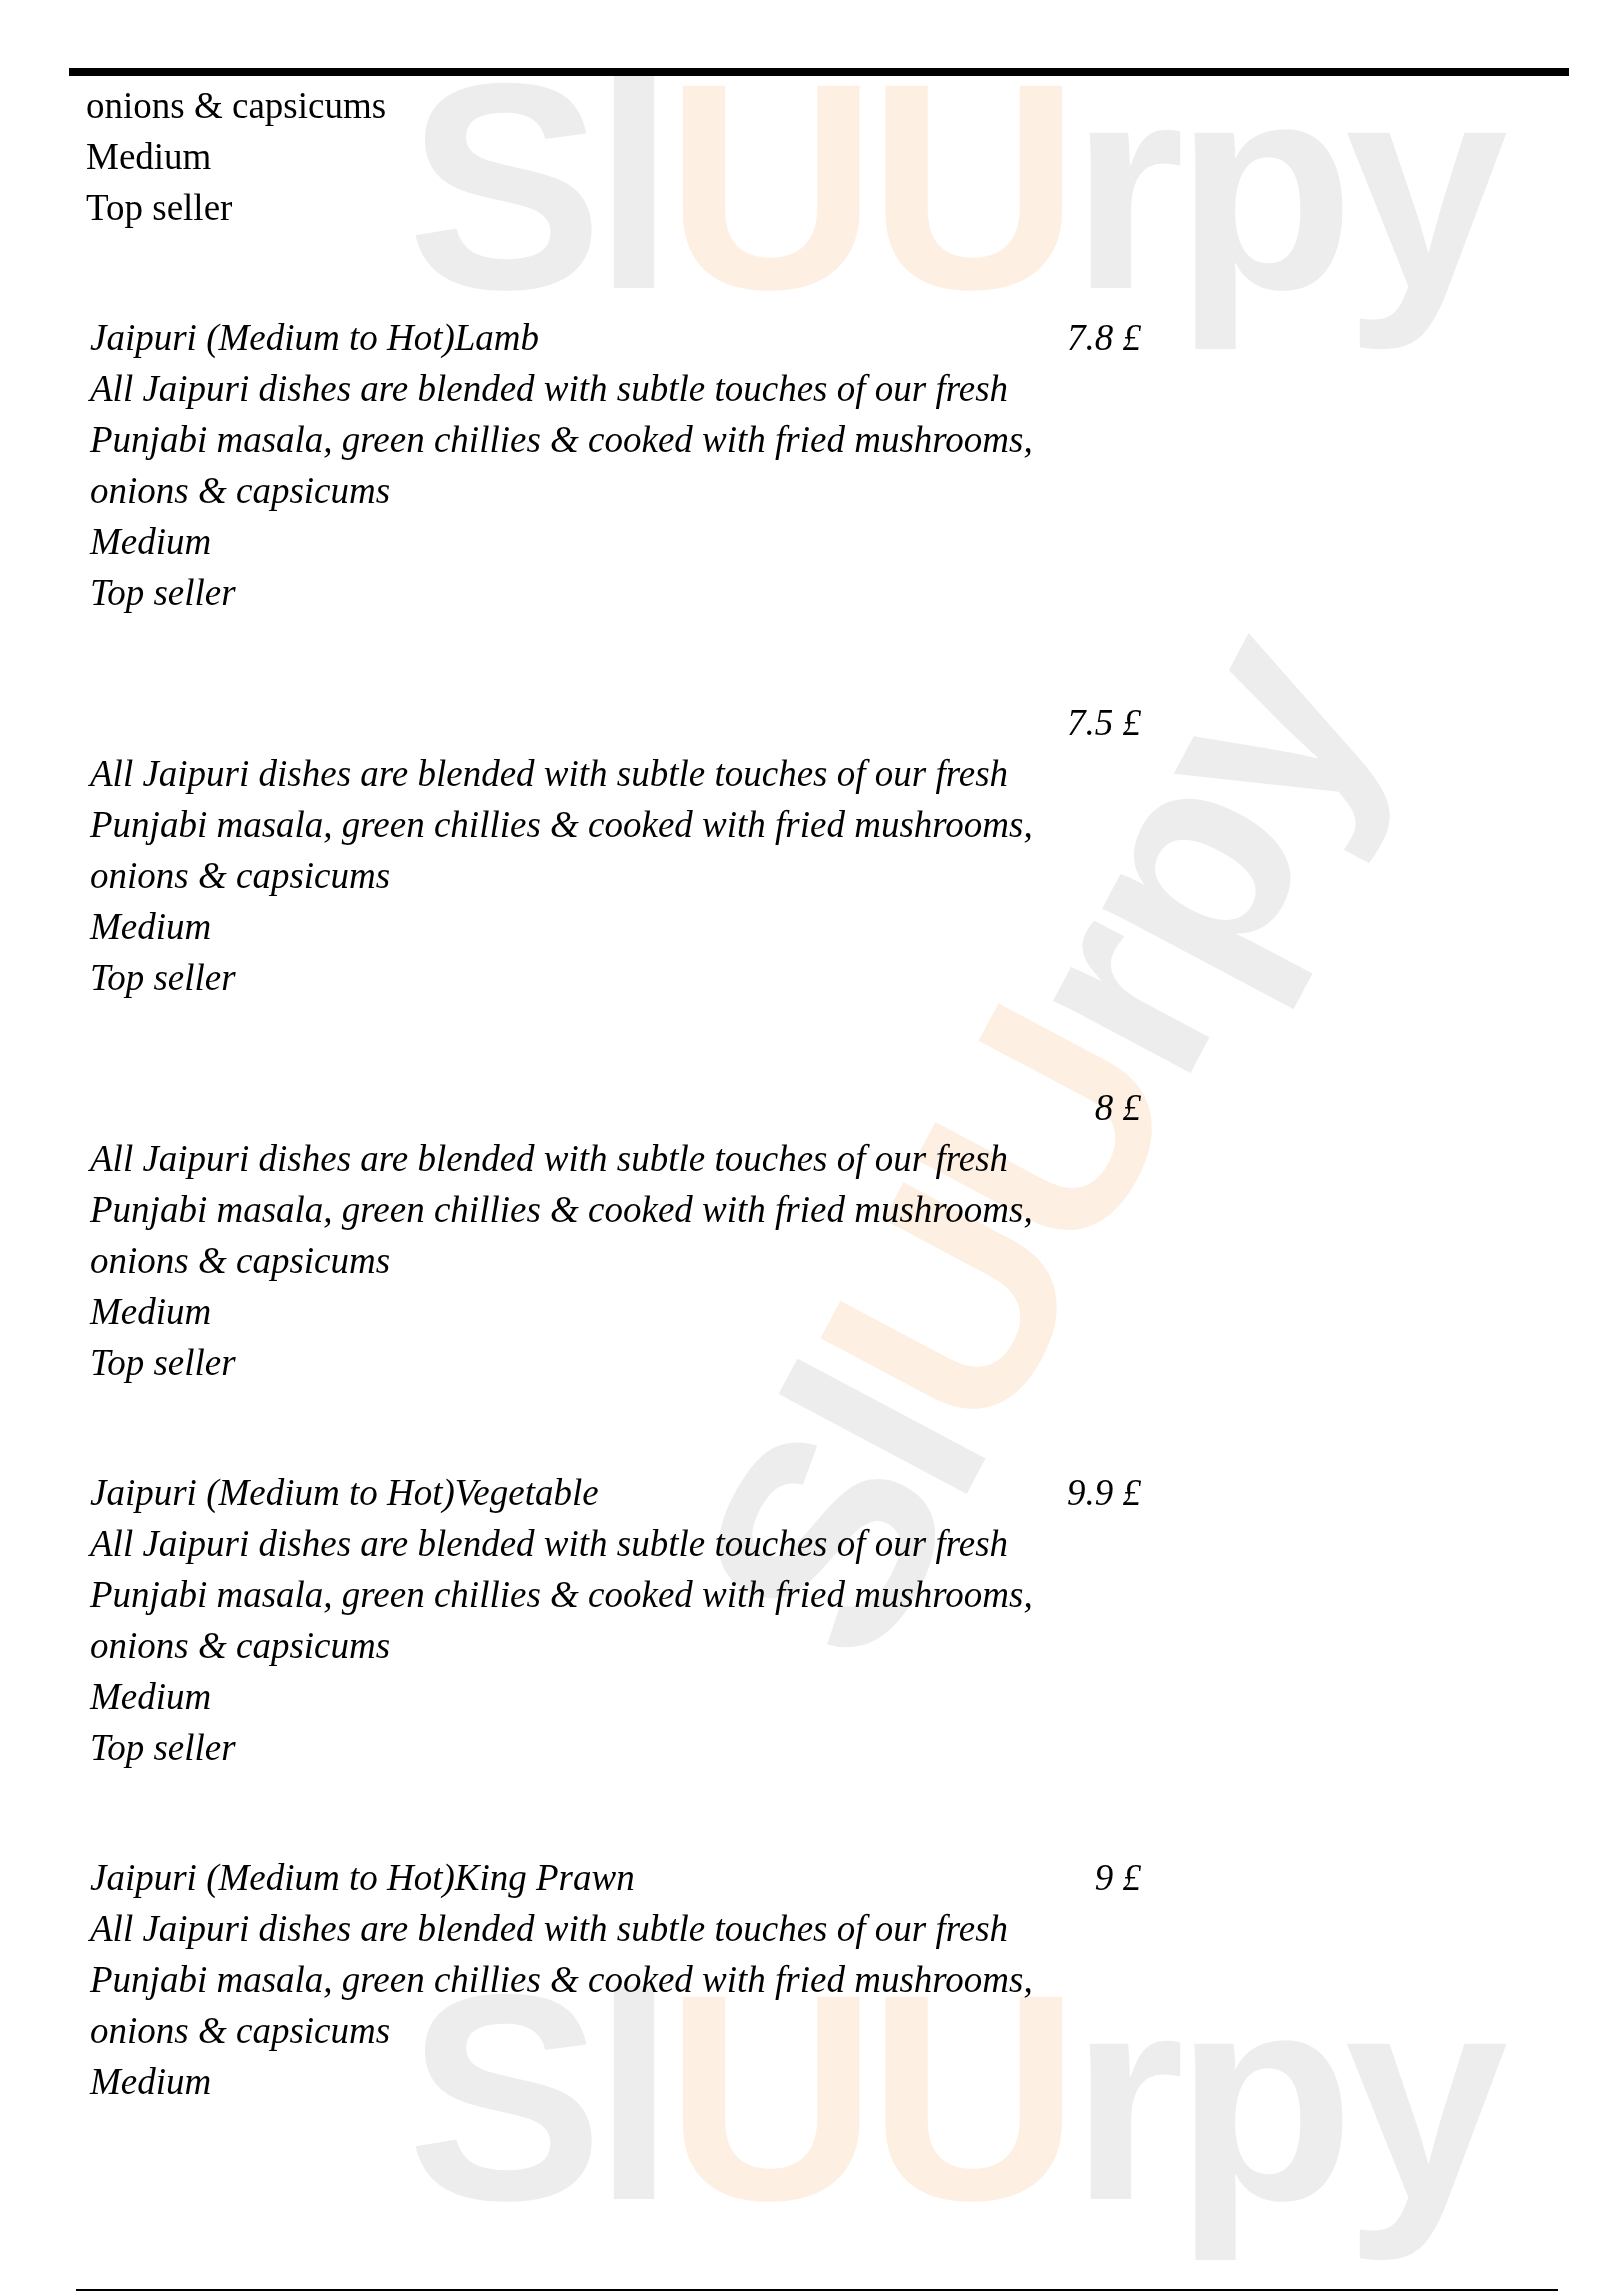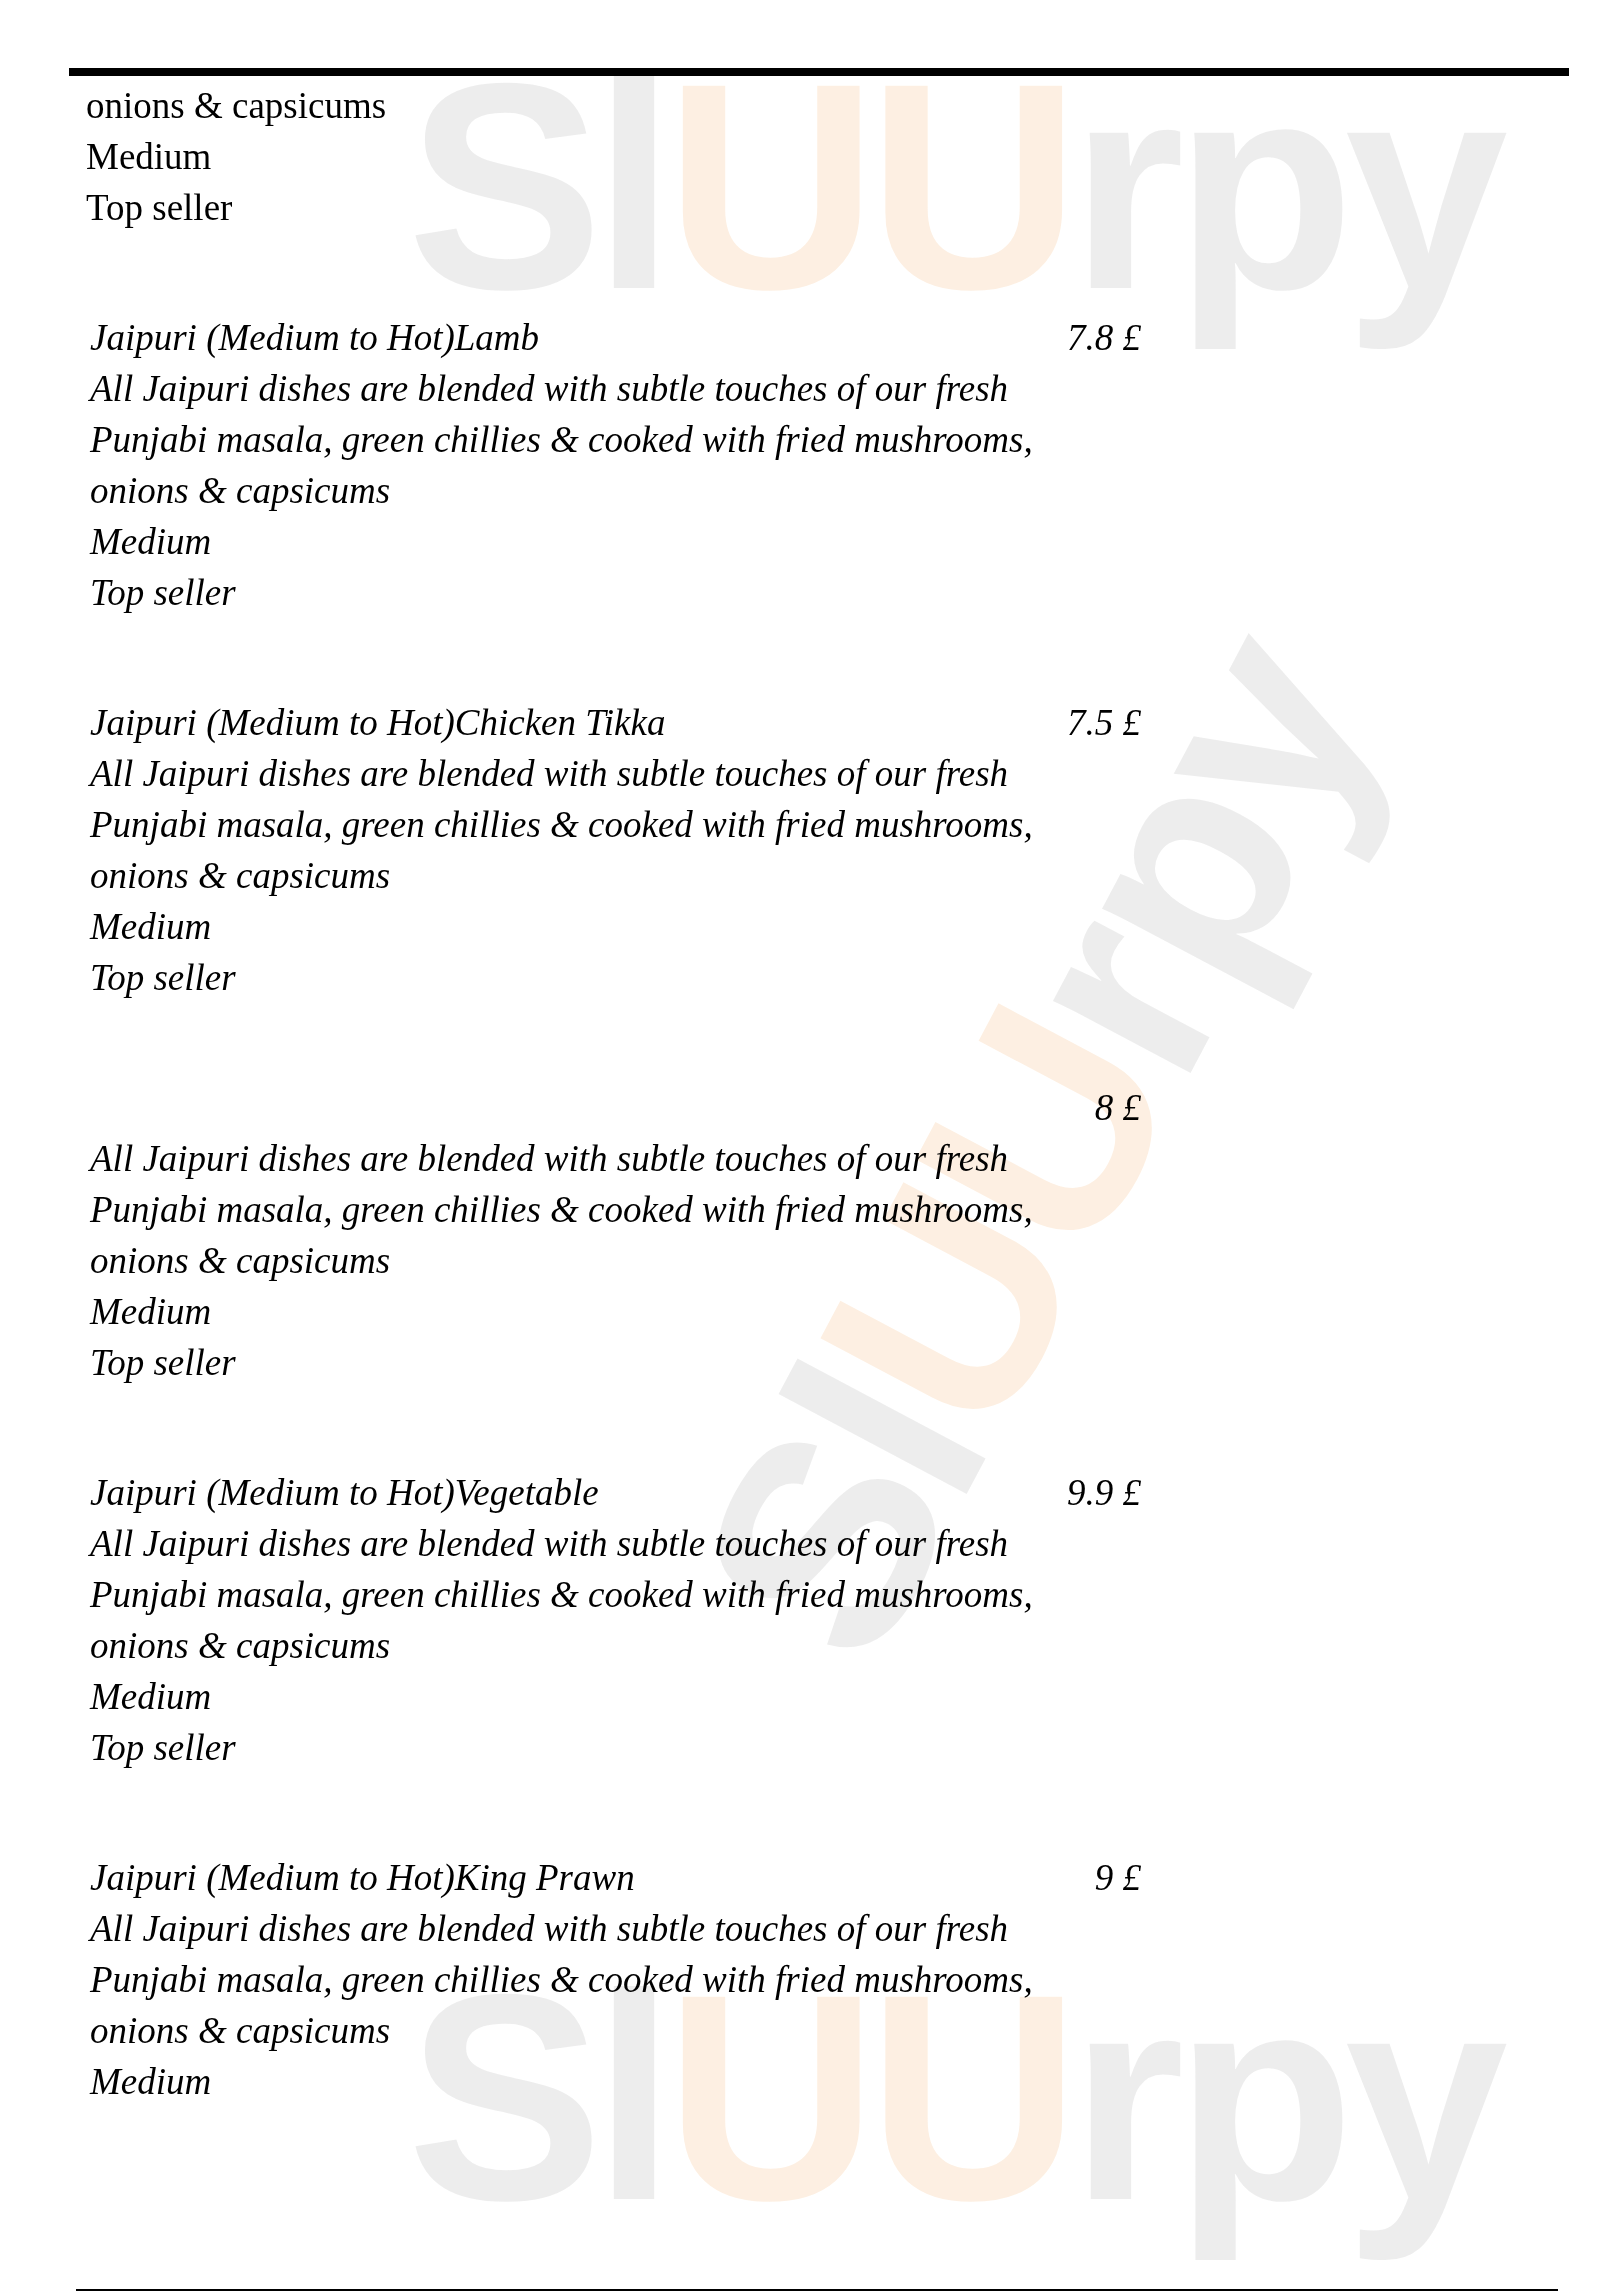--- a/index.html
+++ b/index.html
@@ -41,21 +41,20 @@
   <div class="line" style="top:0">Jaipuri (Medium to Hot)Lamb</div>
   <div class="price" style="top:0">7.8 £</div>
   <div class="line" style="top:51px">All Jaipuri dishes are blended with subtle touches of our fresh</div>
   <div class="line" style="top:102px">Punjabi masala, green chillies &amp; cooked with fried mushrooms,</div>
   <div class="line" style="top:153px">onions &amp; capsicums</div>
   <div class="line" style="top:204px">Medium</div>
   <div class="line" style="top:255px">Top seller</div>
 </div>
 
 <div class="item" style="top:697px">
-  <div class="line" style="top:0">Jaipuri (Medium to Hot)Chicken Tikka</div>
   <div class="price" style="top:0">7.5 £</div>
   <div class="line" style="top:51px">All Jaipuri dishes are blended with subtle touches of our fresh</div>
   <div class="line" style="top:102px">Punjabi masala, green chillies &amp; cooked with fried mushrooms,</div>
   <div class="line" style="top:153px">onions &amp; capsicums</div>
   <div class="line" style="top:204px">Medium</div>
   <div class="line" style="top:255px">Top seller</div>
 </div>
 
 <div class="item" style="top:1082px">
   <div class="price" style="top:0">8 £</div>

